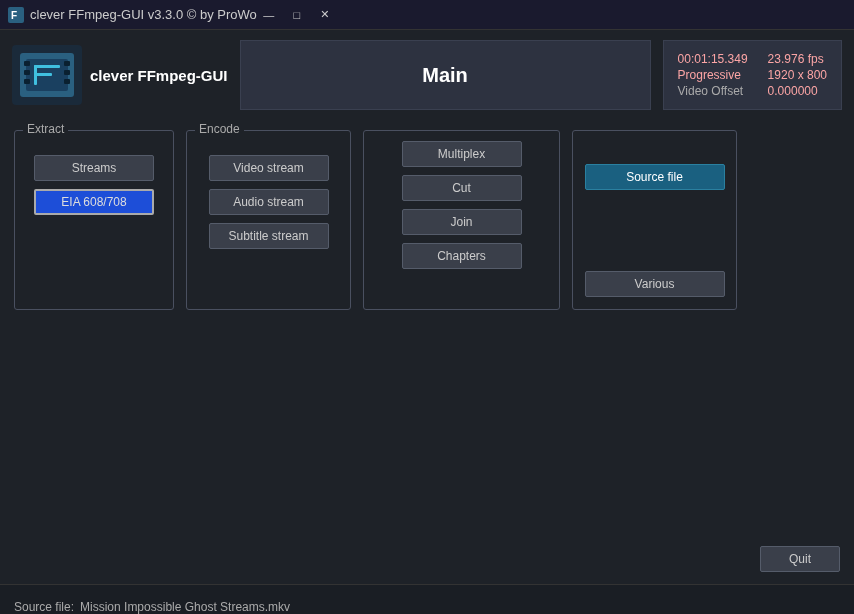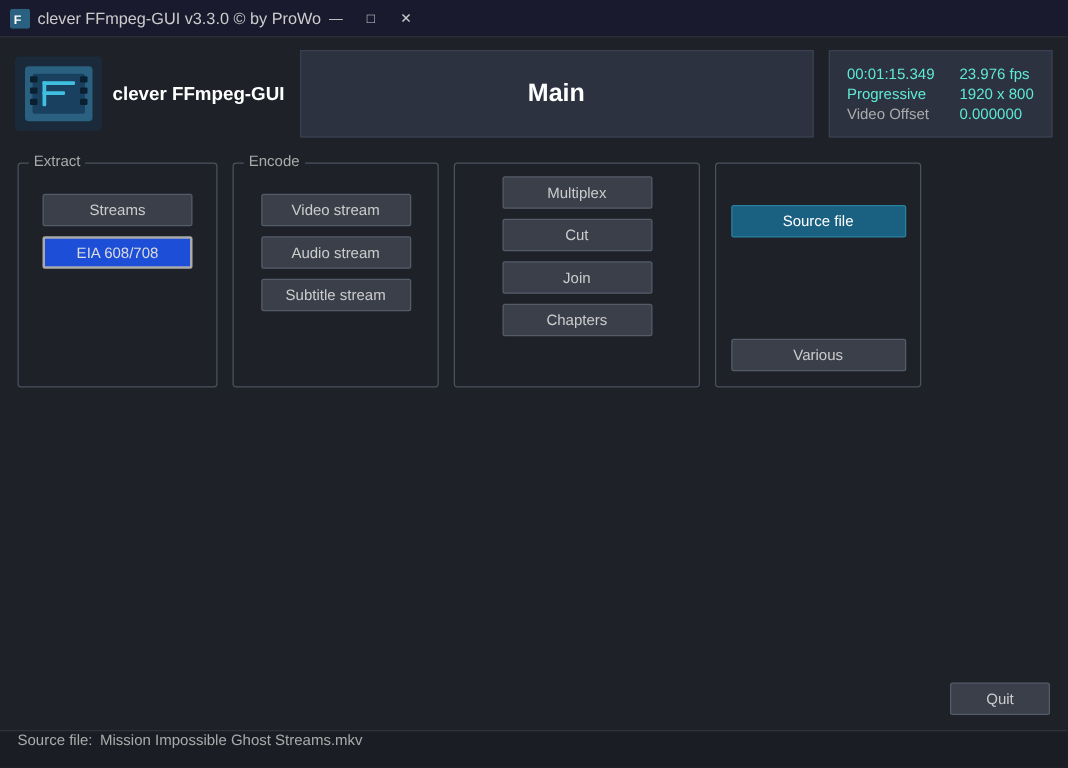--- a/index.html
+++ b/index.html
@@ -82,21 +82,21 @@
       padding: 8px 14px;
       display: grid;
       grid-template-columns: auto auto;
       gap: 2px 20px;
       font-size: 12px;
       color: #cccccc;
       align-content: center;
     }
 
     #info-panel .info-label { color: #aaaaaa; }
-    #info-panel .info-value { color: #5eead4; }
+    #info-panel .info-value { color: #fca5a5; }
 
     
     #main-content {
       padding: 10px 14px;
       display: flex;
       gap: 12px;
     }
 
     .group-box {
       border: 1px solid #4a5060;
@@ -151,21 +151,21 @@
     
     #statusbar {
       position: absolute;
       bottom: 0;
       left: 0;
       right: 0;
       height: 30px;
       background: #1a1e24;
       border-top: 1px solid #333;
       display: flex;
-      align-items: flex-start;
+      align-items: flex-end;
       padding: 0 14px;
       font-size: 12px;
       color: #aaaaaa;
     }
 
     
     #quit-area {
       position: absolute;
       bottom: 42px;
       right: 14px;

